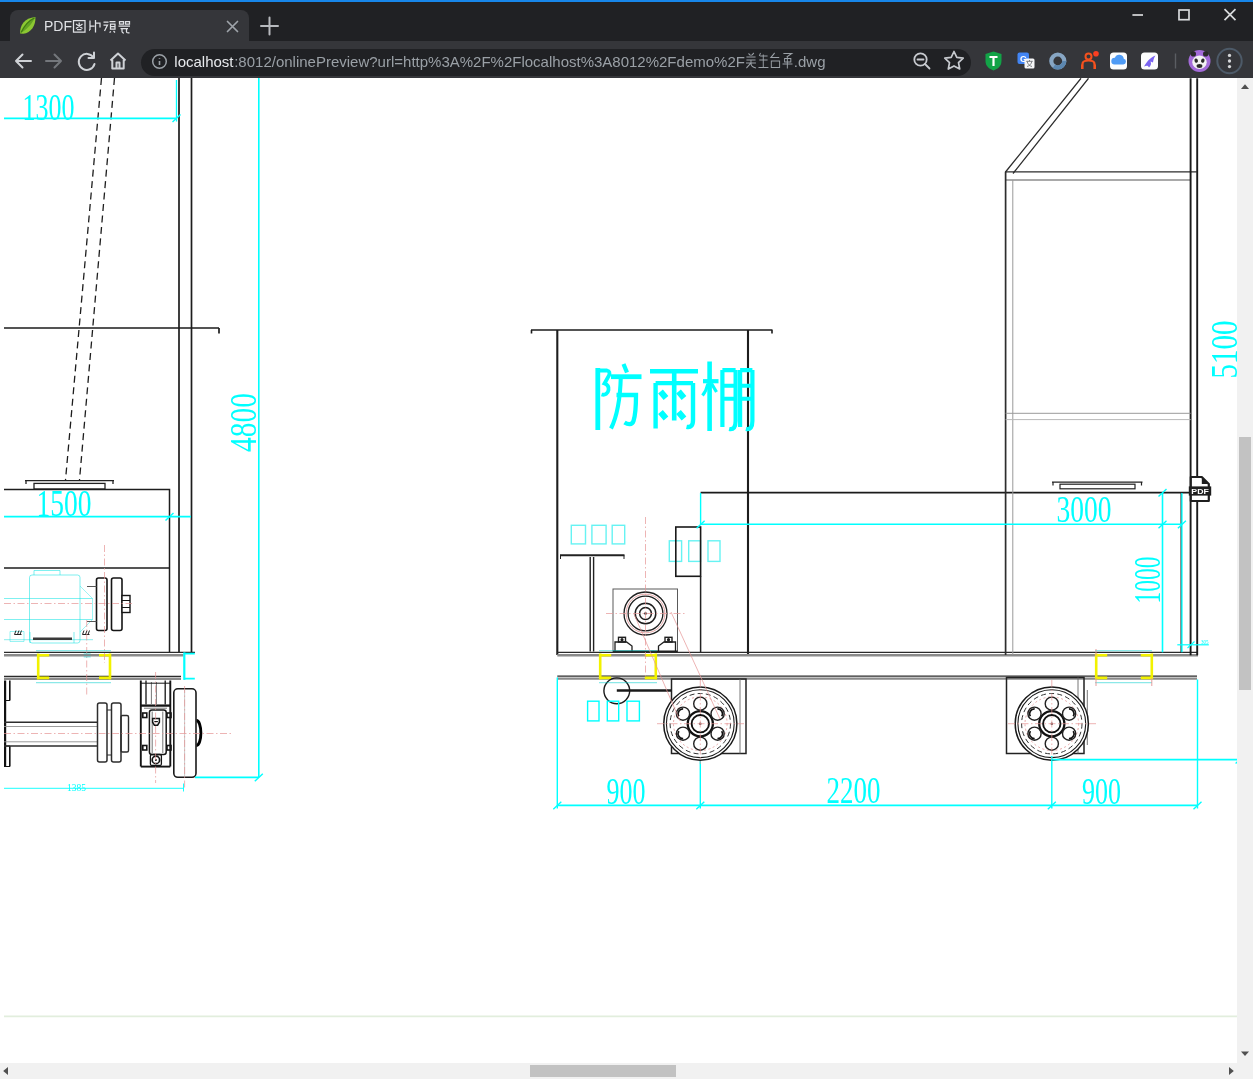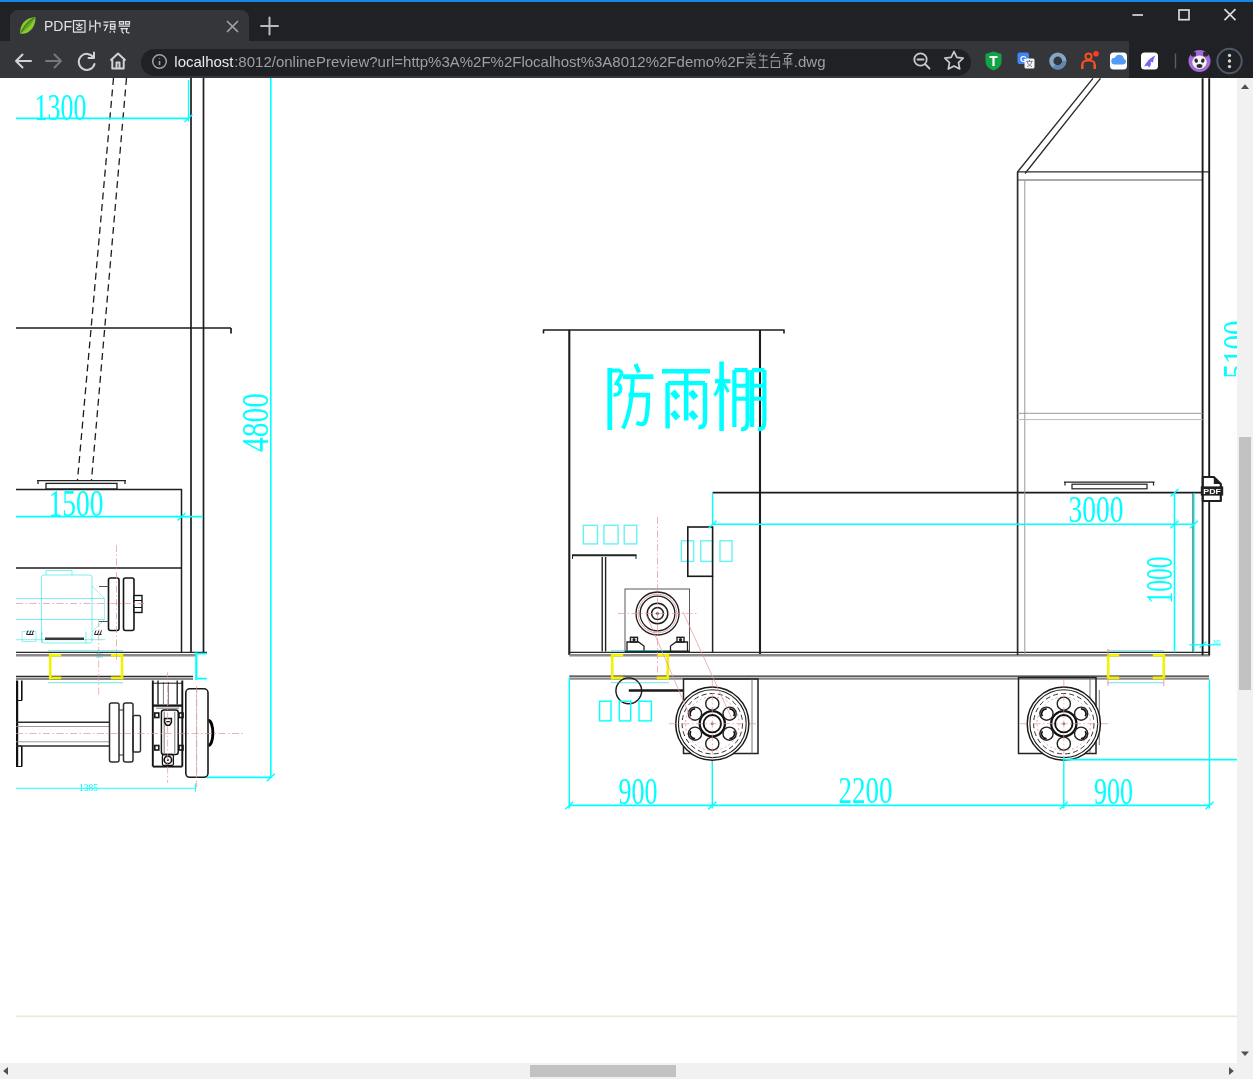--- a/index.html
+++ b/index.html
@@ -1,23 +1,23 @@
 <!DOCTYPE html>
 <html><head>
 <meta charset="utf-8">
 <style>
 html,body{margin:0;padding:0;width:1253px;height:1079px;overflow:hidden;background:#fff;
 font-family:"Liberation Sans",sans-serif;}
 #chrome{position:absolute;left:0;top:0;width:1253px;height:78px;background:#202124;}
 #bluestrip{position:absolute;left:0;top:0;width:1253px;height:2px;background:#1786ea;}
 #tabbar{position:absolute;left:0;top:2px;width:1253px;height:39px;background:#202124;}
 #tab{position:absolute;left:10px;top:8px;width:239px;height:33px;background:#35363a;border-radius:8px 8px 0 0;}
-#toolbar{position:absolute;left:0;top:41px;width:1129px;height:37px;background:#35363a;}
+#toolbar{position:absolute;left:0;top:41px;width:1253px;height:37px;background:#35363a;}
 #pill{position:absolute;left:141px;top:7.5px;width:830px;height:27px;border-radius:14px;background:#202124;}
-#content{position:absolute;left:16px;top:78px;width:1237px;height:985px;background:#fff;}
+#content{position:absolute;left:4px;top:78px;width:1237px;height:985px;background:#fff;}
 #vsb{position:absolute;right:0;top:78px;width:16px;height:985px;background:#f1f1f1;}
 #hsb{position:absolute;left:0;top:1063px;width:1237px;height:16px;background:#f1f1f1;}
 #corner{position:absolute;left:1237px;top:1063px;width:16px;height:16px;background:#f1f1f1;}
 #vthumb{position:absolute;left:2px;top:359px;width:12px;height:253px;background:#c2c2c2;}
 #hthumb{position:absolute;left:530px;top:2px;width:146px;height:12px;background:#c2c2c2;}
 svg{display:block;}
 </style>
 </head>
 <body>
 <div id="chrome">

